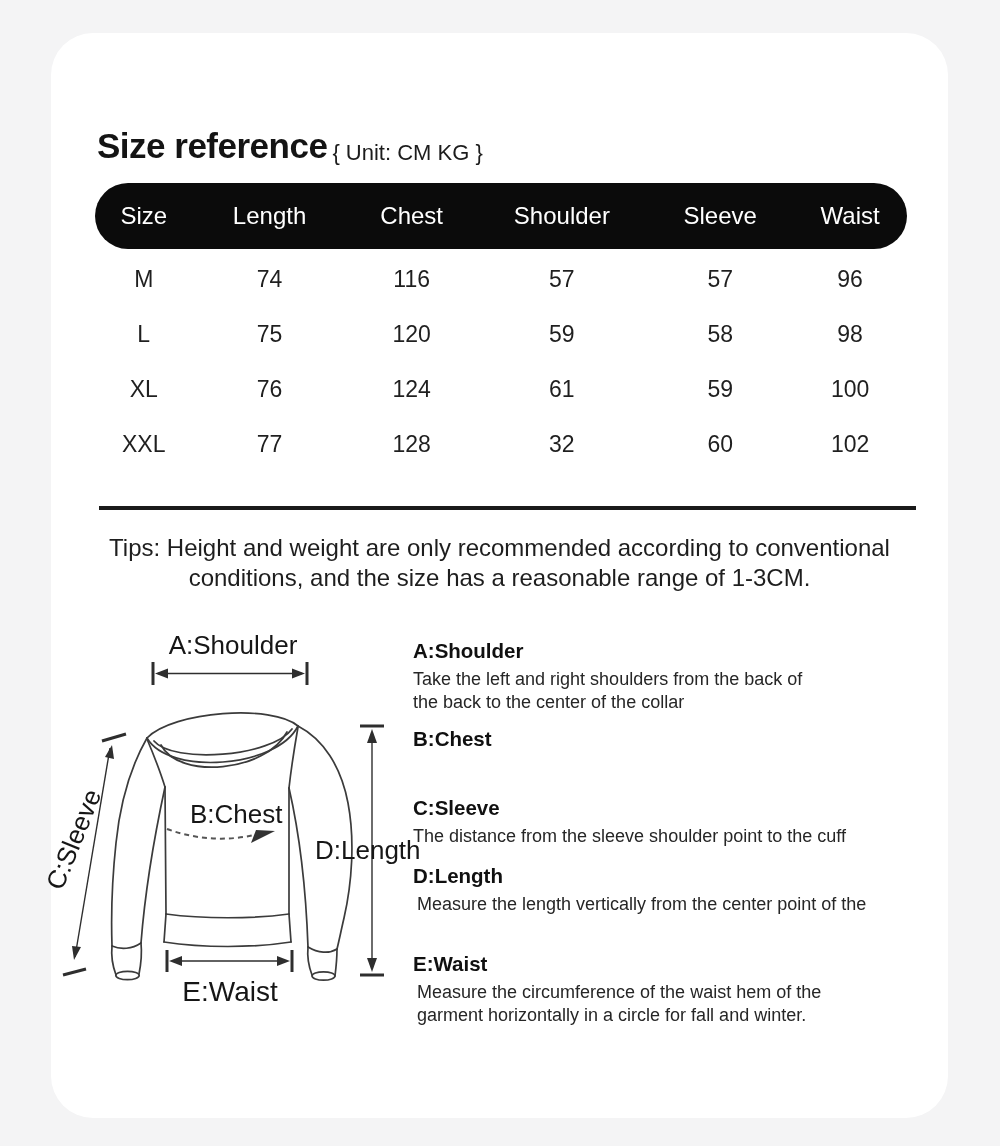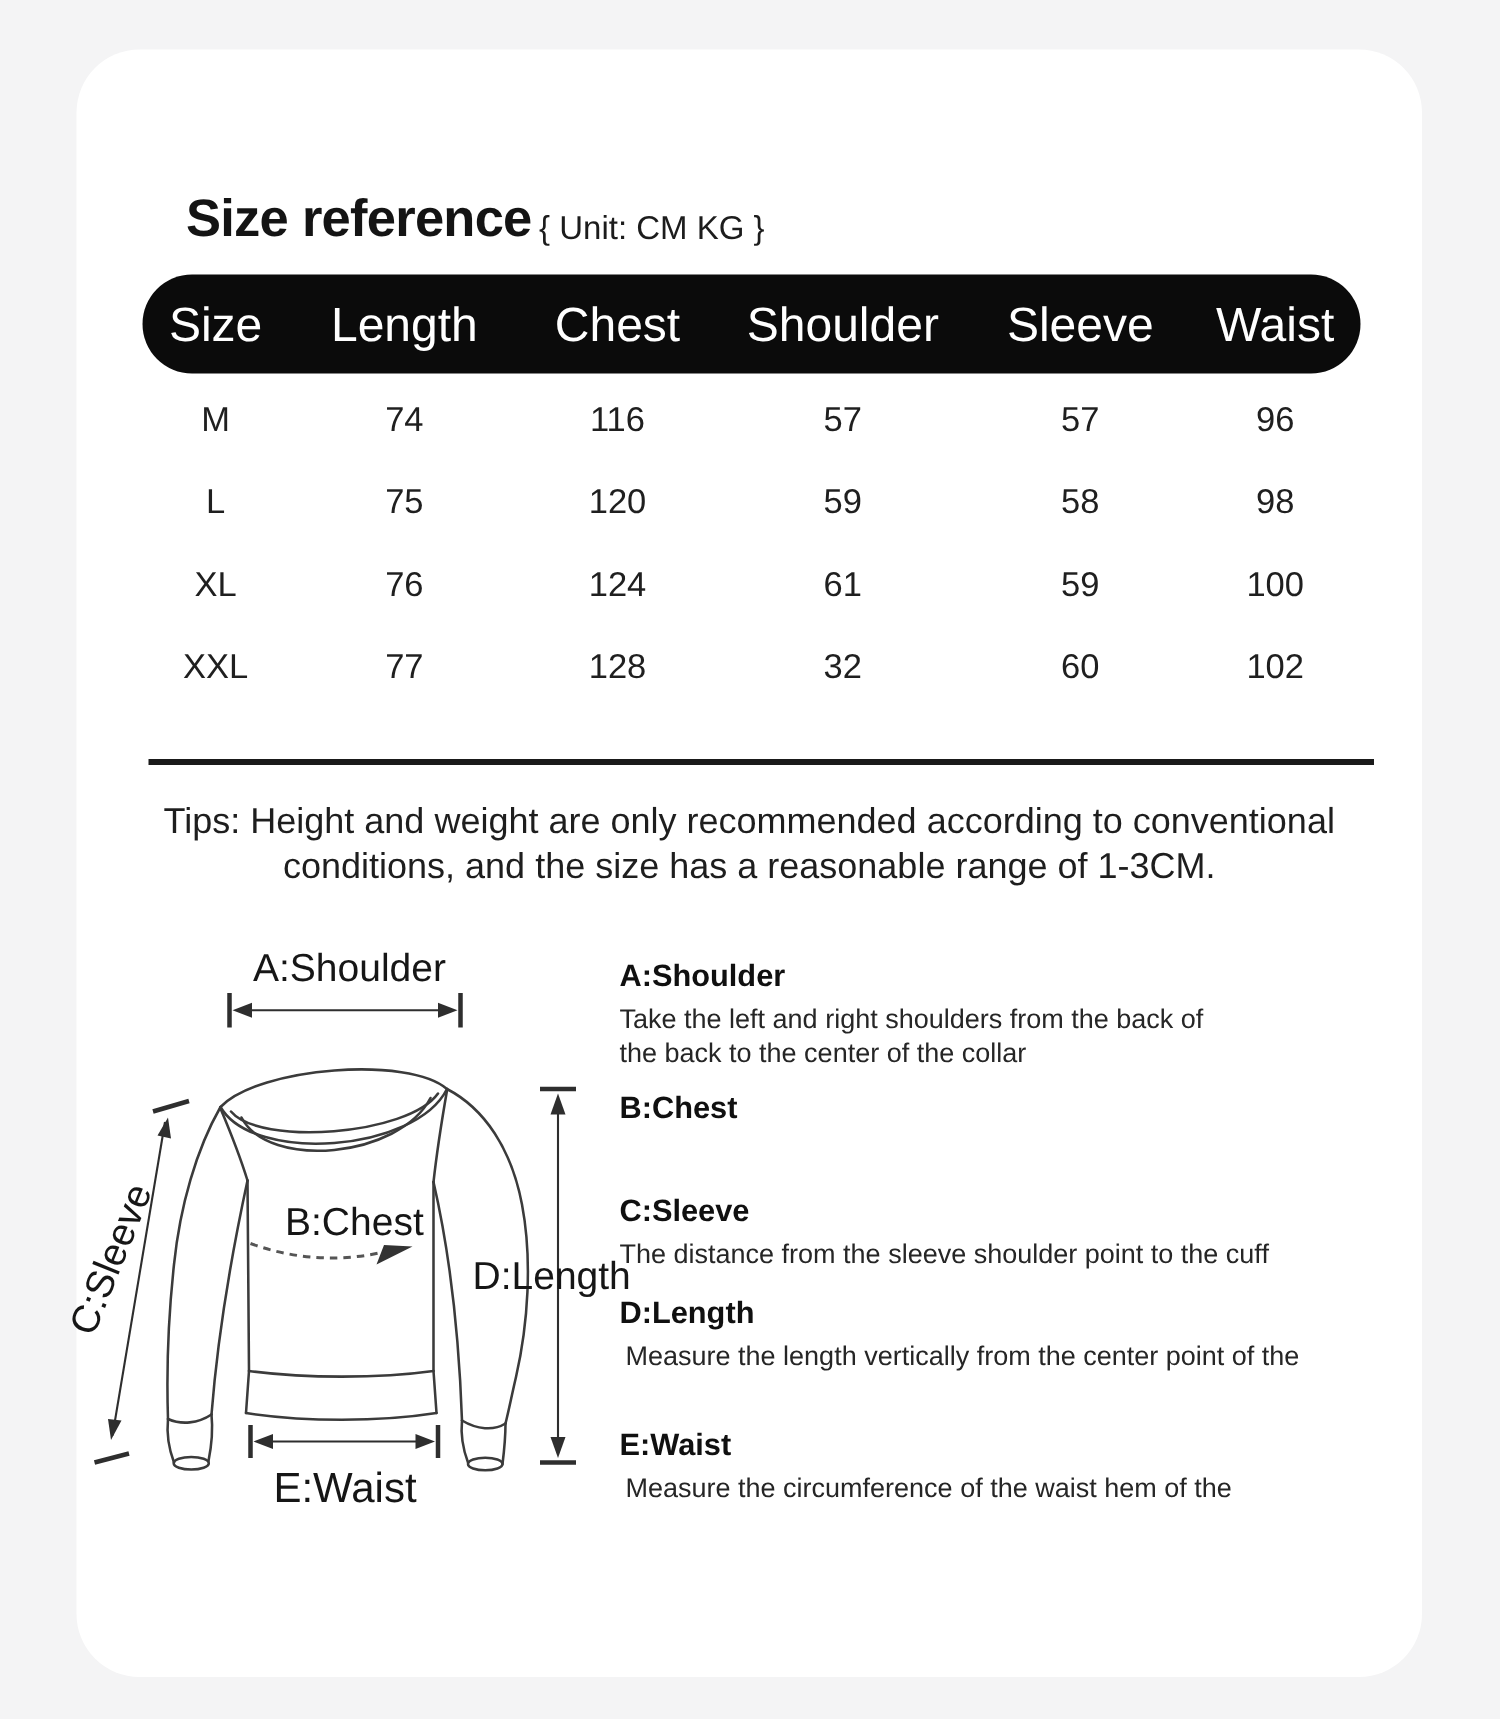--- a/index.html
+++ b/index.html
@@ -7,30 +7,30 @@
     width:1000px;height:1146px;position:relative;overflow:hidden;
     background:var(--background,#f4f4f5);
     font-family:"Liberation Sans","DejaVu Sans",sans-serif;
     color:var(--text,#1c1c1c);
   }
   .card{
     position:absolute;left:51px;top:33px;width:897px;height:1085px;
     background:var(--card,#ffffff);border-radius:42px;
   }
   
-  .title-row{position:absolute;left:73px;top:93px;display:flex;align-items:center;}
+  .title-row{position:absolute;left:46px;top:93px;display:flex;align-items:flex-end;}
   .page-title{font-size:35px;font-weight:bold;margin:0;letter-spacing:-0.5px;color:#141414;}
   .unit{font-size:22px;margin-left:5px;color:#1c1c1c;margin-top:11px;}
   
   .tbl-head{
     position:absolute;left:44px;top:150px;width:812px;height:66px;
     background:var(--table-header-bg,#0b0b0b);border-radius:33px;
     display:grid;grid-template-columns:12% 19% 16% 21% 18% 14%;
     align-items:center;text-align:center;
-    color:var(--table-header-text,#ffffff);font-size:32px;
+    color:var(--table-header-text,#ffffff);font-size:24px;
   }
   .tbl-body{position:absolute;left:44px;top:219px;width:812px;}
   .tbl-row{
     height:55px;display:grid;grid-template-columns:12% 19% 16% 21% 18% 14%;
     align-items:center;text-align:center;font-size:23px;color:#1f1f1f;
   }
   .divider{position:absolute;left:48px;top:473px;width:817px;height:4px;background:#1a1a1a;}
   .tips{
     position:absolute;left:0;top:500px;width:100%;text-align:center;
     font-size:24px;line-height:30px;color:#1e1e1e;
@@ -206,15 +206,16 @@
     <div class="g-title">C:Sleeve</div>
     <div class="g-line">The distance from the sleeve shoulder point to the cuff</div>
   </div>
   <div class="guide-item g-3">
     <div class="g-title">D:Length</div>
     <div class="g-line">Measure the length vertically from the center point of the</div>
   </div>
   <div class="guide-item g-4">
     <div class="g-title">E:Waist</div>
     <div class="g-line">Measure the circumference of the waist hem of the</div>
+    <div class="g-line">garment horizontally in a circle for fall and winter.</div>
   </div>
 
 </div>
 
 </body></html>

